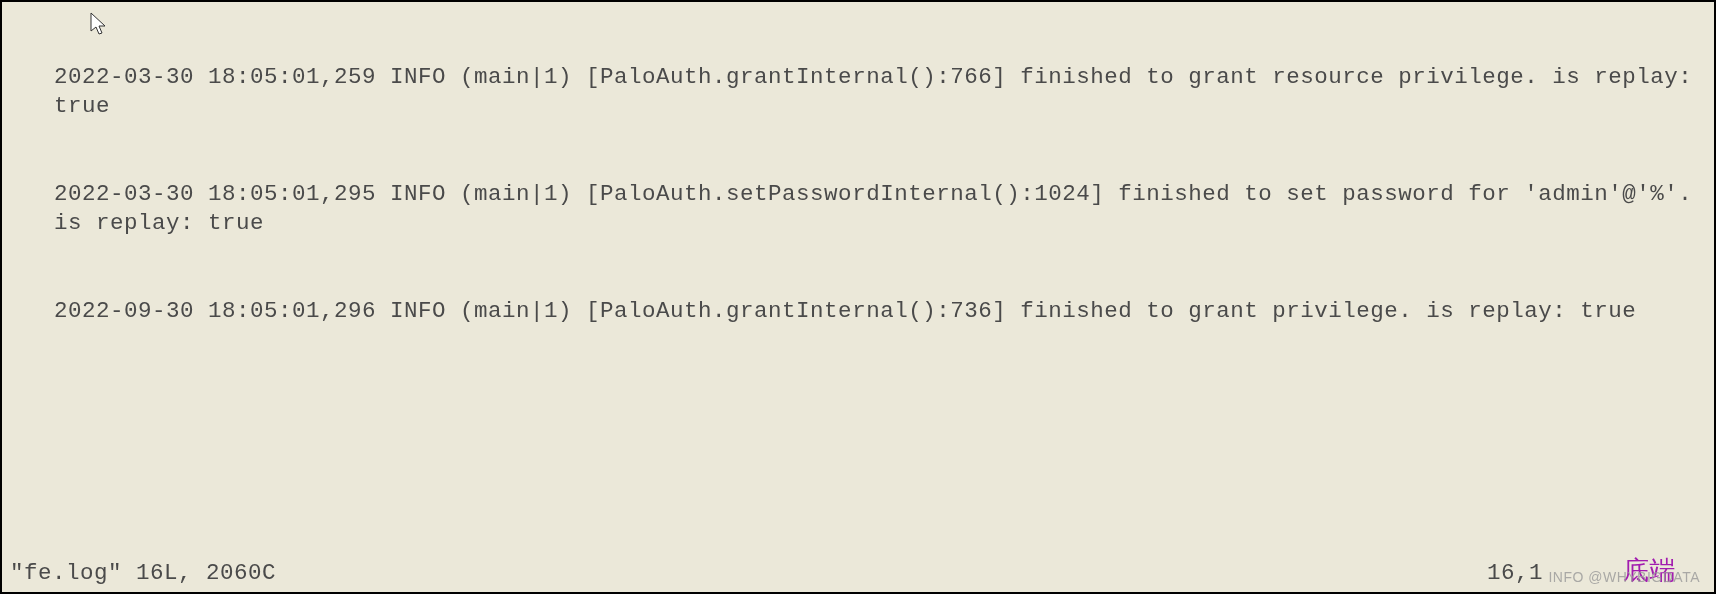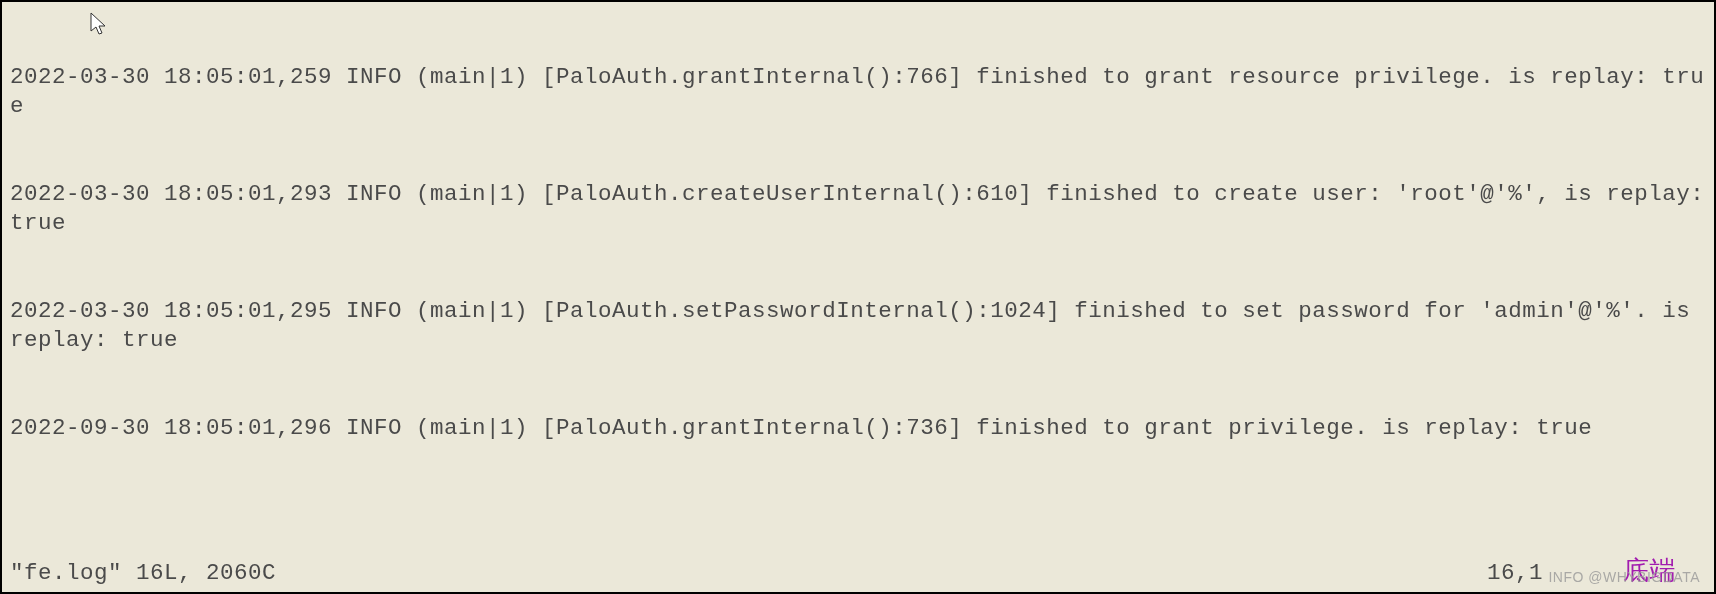--- a/index.html
+++ b/index.html
@@ -20,20 +20,21 @@
       line-height: 1.3;
       letter-spacing: 0.5px;
     }
     .log-container {
       padding: 2px 8px;
       white-space: pre-wrap;
       word-break: break-all;
     }
     .log-line {
       display: block;
+      margin-left: 44px;
     }
     .status-bar {
       position: absolute;
       bottom: 4px;
       left: 8px;
       right: 8px;
       display: flex;
       justify-content: space-between;
       align-items: baseline;
     }
@@ -68,21 +69,20 @@
       top: 10px;
       left: 88px;
       pointer-events: none;
     }
   </style>
 </head>
 <body>
 
 <div class="log-container">
   <span class="log-line">2022-03-30 18:05:01,259 INFO (main|1) [PaloAuth.grantInternal():766] finished to grant resource privilege. is replay: true</span>
-  <span class="log-line">2022-03-30 18:05:01,293 INFO (main|1) [PaloAuth.createUserInternal():610] finished to create user: 'root'@'%', is replay: true</span>
   <span class="log-line">2022-03-30 18:05:01,295 INFO (main|1) [PaloAuth.setPasswordInternal():1024] finished to set password for 'admin'@'%'. is replay: true</span>
   <span class="log-line">2022-09-30 18:05:01,296 INFO (main|1) [PaloAuth.grantInternal():736] finished to grant privilege. is replay: true</span>
   
   
   
   
 </div>
 
 <div class="status-bar">
   <span class="status-left">"fe.log" 16L, 2060C</span>

